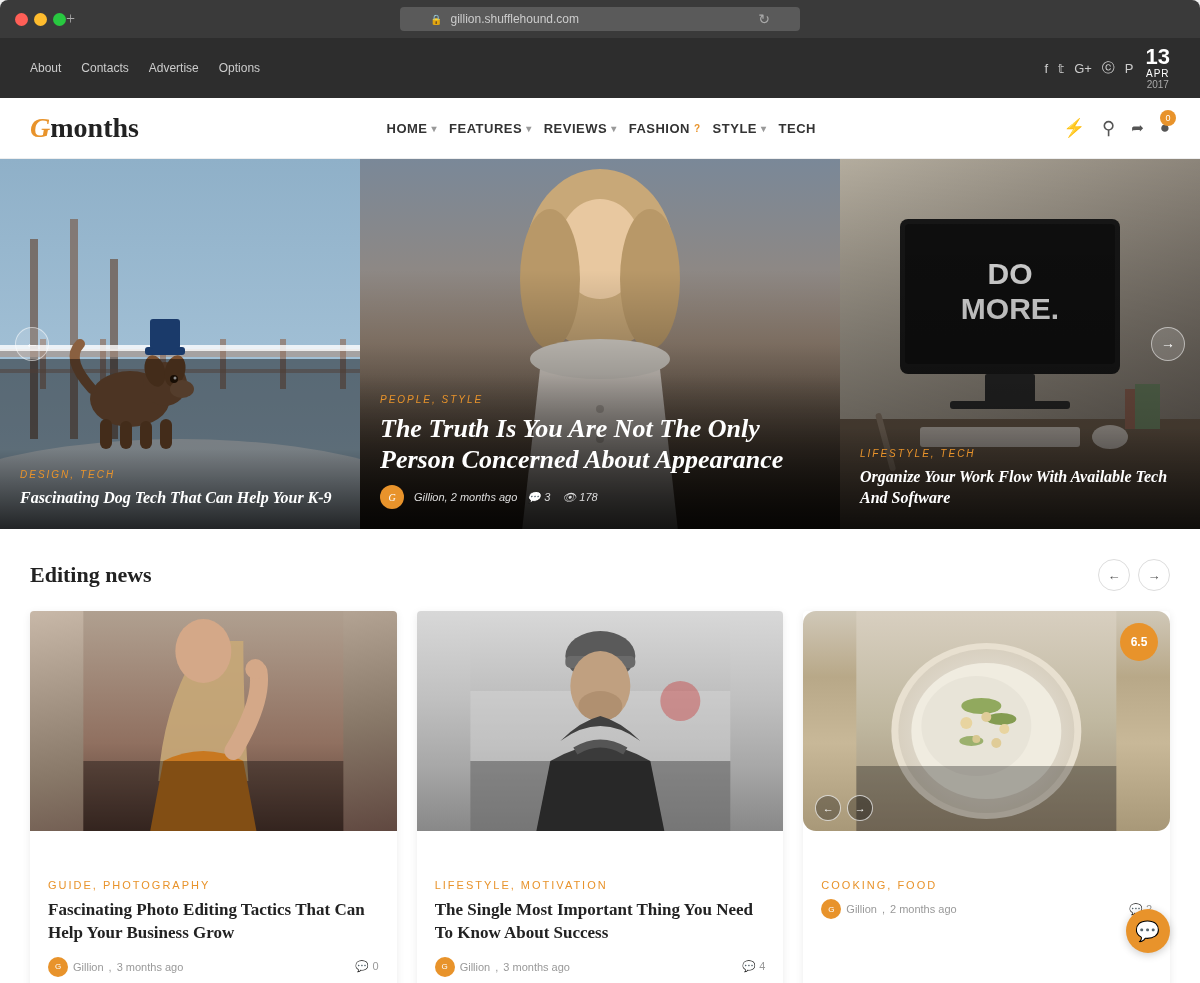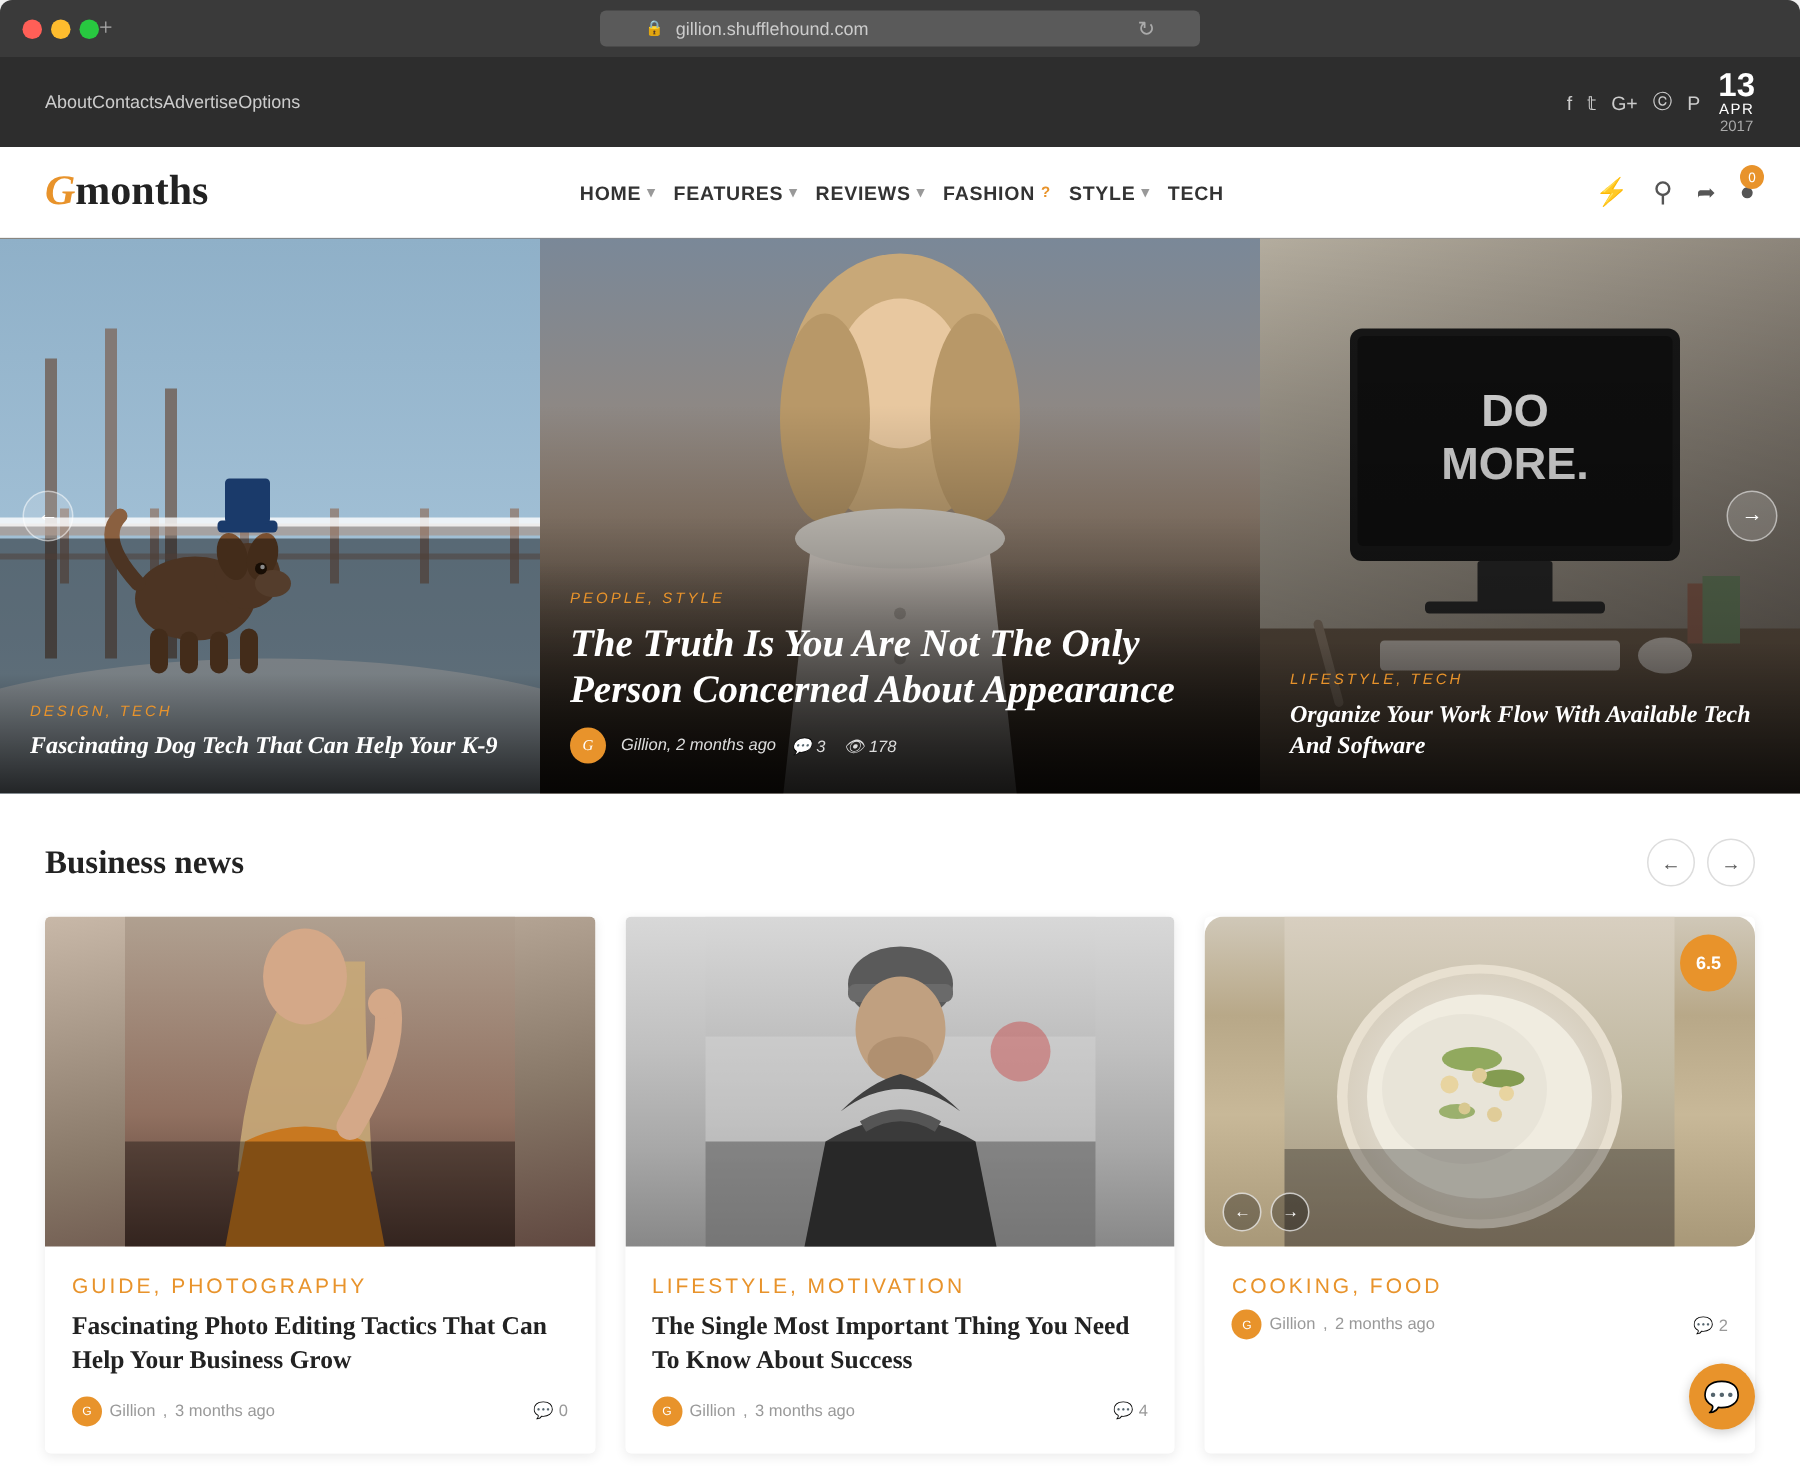--- a/index.html
+++ b/index.html
@@ -59,21 +59,21 @@
     .top-bar {
       background: #2d2d2d;
       display: flex;
       align-items: center;
       justify-content: space-between;
       padding: 8px 30px;
       font-family: Arial, sans-serif;
       font-size: 12px;
       color: #ccc;
     }
-    .top-bar-nav { display: flex; }
+    .top-bar-nav { display: flex; gap: 20px; }
     .top-bar-nav a { color: #ccc; text-decoration: none; }
     .top-bar-right { display: flex; align-items: center; gap: 12px; }
     .social-icons { display: flex; gap: 10px; align-items: center; }
     .social-icon { color: #ccc; font-size: 13px; cursor: pointer; }
     .date-display { display: flex; flex-direction: column; align-items: center; color: #fff; font-family: sans-serif; }
     .date-day { font-size: 22px; font-weight: bold; line-height: 1; }
     .date-month { font-size: 10px; letter-spacing: 1px; }
     .date-year { font-size: 10px; color: #aaa; }
 
     
@@ -371,25 +371,26 @@
       color: #fff;
       font-size: 11px;
       cursor: pointer;
     }
     .card-content {
       padding: 18px;
       background: #fff;
     }
     .card-category {
       font-family: Arial, sans-serif;
-      font-size: 14px;
+      font-size: 11px;
       letter-spacing: 2px;
       text-transform: uppercase;
       color: #e8932b;
       margin-bottom: 8px;
+      margin-top: 30px;
     }
     .card-title {
       font-size: 17px;
       font-weight: bold;
       color: #222;
       line-height: 1.35;
       margin-bottom: 12px;
       font-family: 'Georgia', serif;
     }
     .card-meta {
@@ -651,21 +652,21 @@
         <div class="slide-overlay">
           <div class="slide-category">LIFESTYLE, TECH</div>
           <div class="slide-title">Organize Your Work Flow With Available Tech And Software</div>
         </div>
       </div>
 
     </div>
 
     <div class="trending-section">
       <div class="trending-header">
-        <h2 class="trending-title">Business news</h2>
+        <h2 class="trending-title">Editing news</h2>
         <div class="trending-nav">
           <button class="trending-nav-btn">←</button>
           <button class="trending-nav-btn">→</button>
         </div>
       </div>
 
       <div class="trending-cards">
 
         <div class="trending-card">
           <div class="card-image card-img-1">

